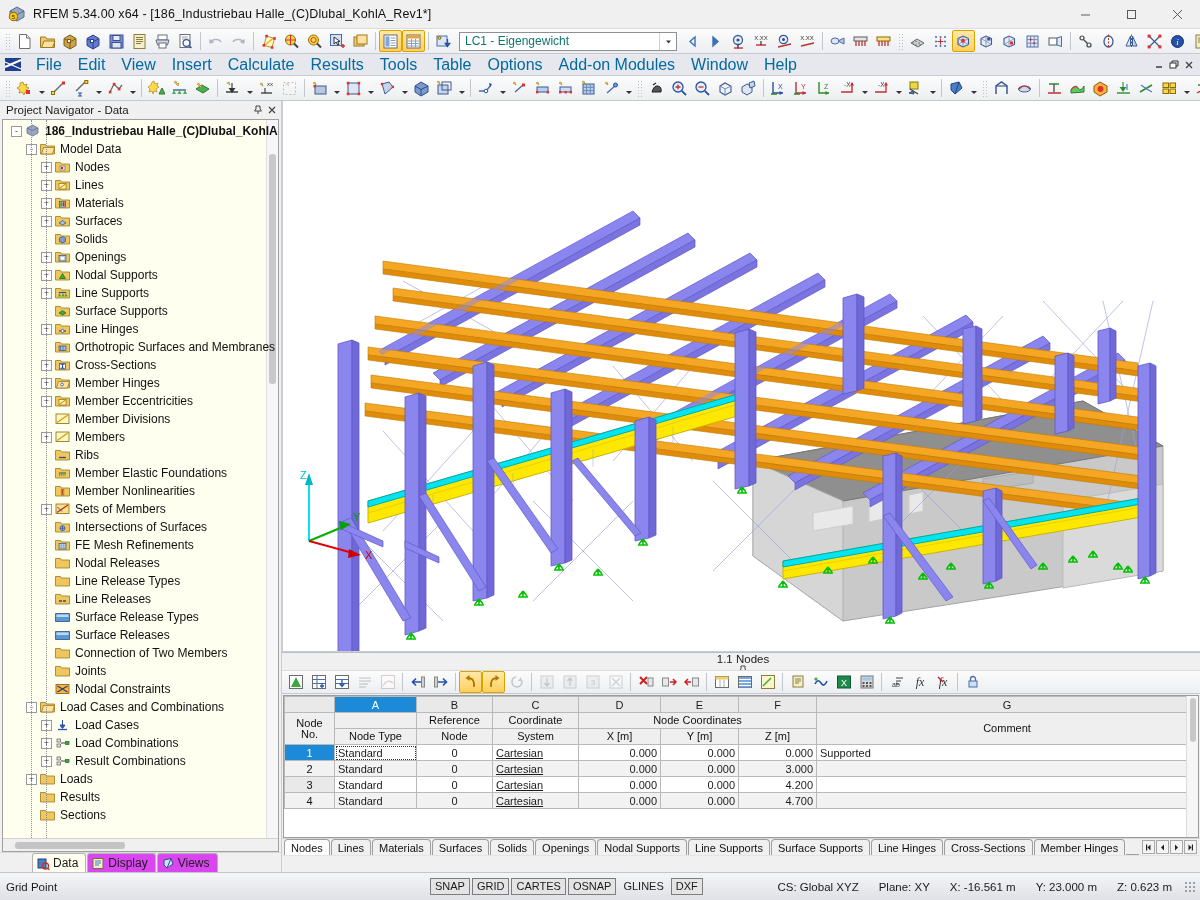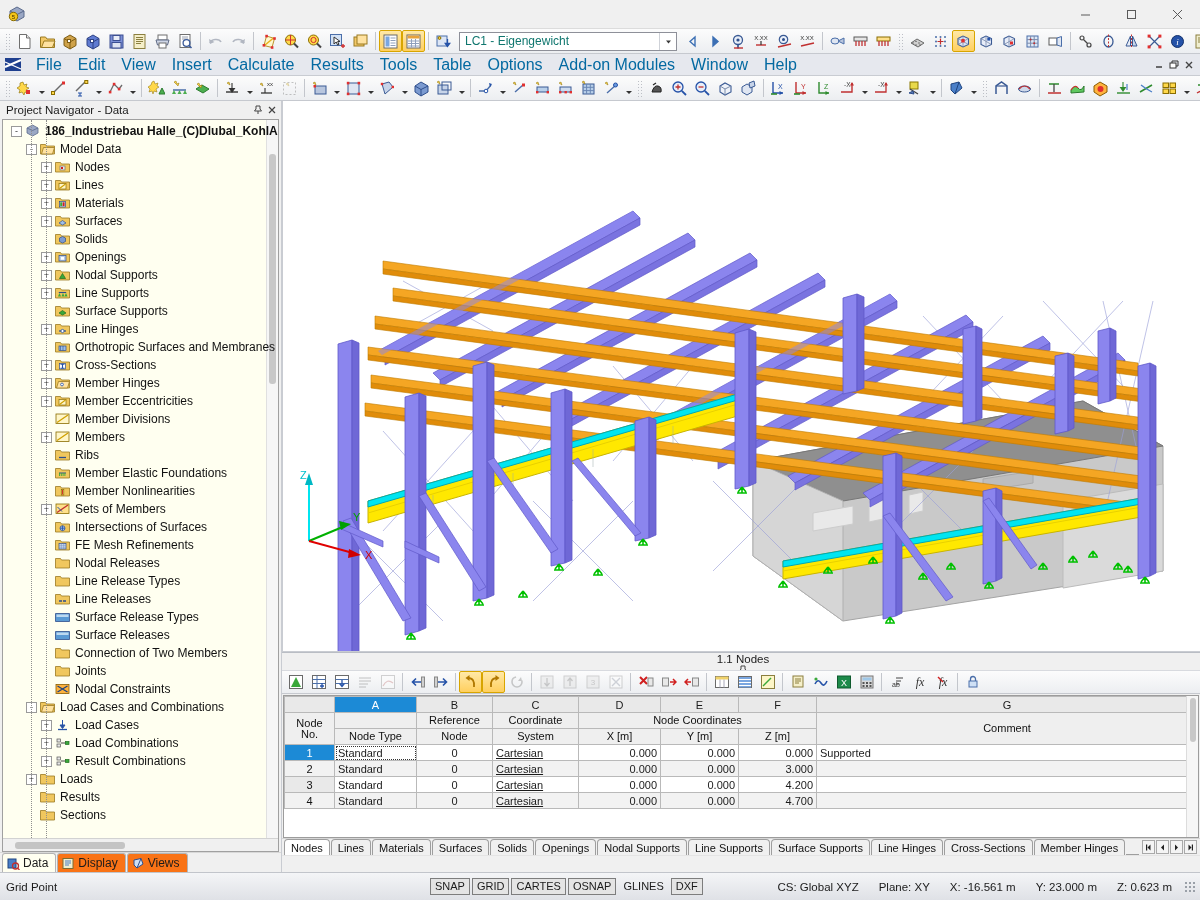--- a/index.html
+++ b/index.html
@@ -115,24 +115,24 @@
     position:absolute; right:0; top:0; bottom:0; width:12px; background:#f6f6f6;
     border-left:1px solid #e0e0e0;
   }
   .vscroll .vthumb{ position:absolute;left:2px;top:34px;width:7px;height:230px;background:#c8c8c8;border-radius:3px;}
   .nav-tabs{
     height:20px; display:flex; align-items:flex-end; padding-left:2px; flex:none; gap:1px;
     border-top:1px solid #d8d8d8;
   }
   .nav-tab{
     display:flex;align-items:center;gap:3px;padding:2px 7px 2px 4px;font-size:12px;
-    background:#f97316;border:1px solid #b4b4b4;border-bottom:none;
+    background:#d946ef;border:1px solid #b4b4b4;border-bottom:none;
     border-radius:3px 3px 0 0; height:19px;
   }
-  .nav-tab.sel{ background:#fffff0; }
+  .nav-tab.sel{ background:#fffff0;margin-left:30px; }
 
   
   .work{ flex:1; display:flex; flex-direction:column; min-width:0; background:#fff; }
   .viewport{
     flex:1; background:#ffffff; position:relative; overflow:hidden;
     border:1px solid #c9ccd2; border-top:none; border-right:none;
     min-height:0;
   }
   .viewport svg{ display:block; }
 
@@ -218,20 +218,21 @@
 
   <div class="titlebar">
     <span class="title-icon">
       <svg width="18" height="18" viewBox="0 0 18 18">
         <path d="M2 6 L9 2 L16 6 L16 12 L9 16 L2 12 Z" fill="#9aa7c4" stroke="#5a6a8c" stroke-width="1"></path>
         <path d="M2 6 L9 9.5 L16 6" fill="none" stroke="#5a6a8c" stroke-width="1"></path>
         <circle cx="5.5" cy="11.5" r="4.2" fill="#f5c518" stroke="#8a6d00" stroke-width="1"></circle>
         <text x="5.5" y="14" font-size="6" text-anchor="middle" fill="#3a2c00" font-family="Liberation Sans, sans-serif">5</text>
       </svg>
     </span>
+    <span class="title-text">RFEM 5.34.00 x64 - [186_Industriebau Halle_(C)Dlubal_KohlA_Rev1*]</span>
     <span class="title-spacer"></span>
     <div class="win-btns">
       <div class="win-btn">
         <svg width="11" height="11" viewBox="0 0 11 11">
             <line x1="1" y1="6" x2="10" y2="6" stroke="#5a5a5a" stroke-width="1"></line>
           </svg>
       </div>
       <div class="win-btn">
         <svg width="11" height="11" viewBox="0 0 11 11">
             <rect x="1.5" y="1.5" width="8" height="8" fill="none" stroke="#5a5a5a" stroke-width="1"></rect>

